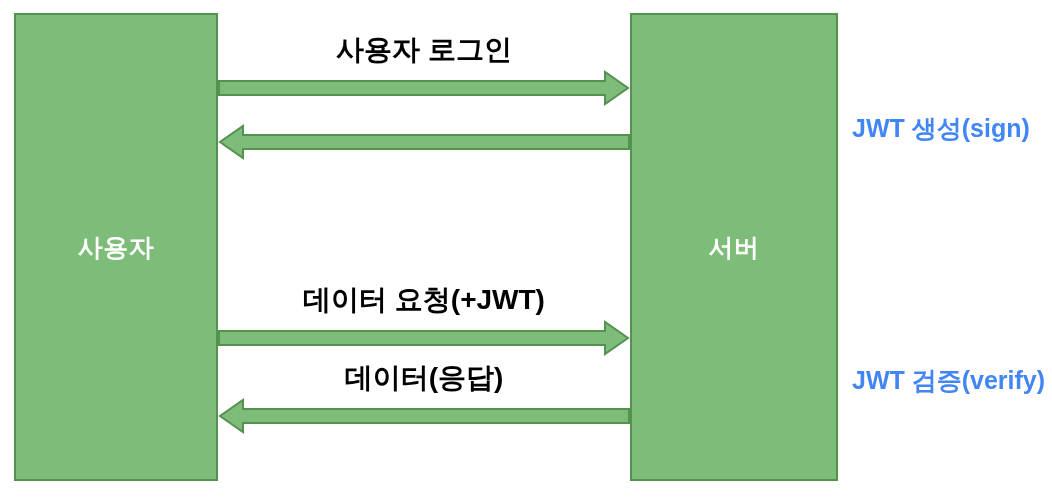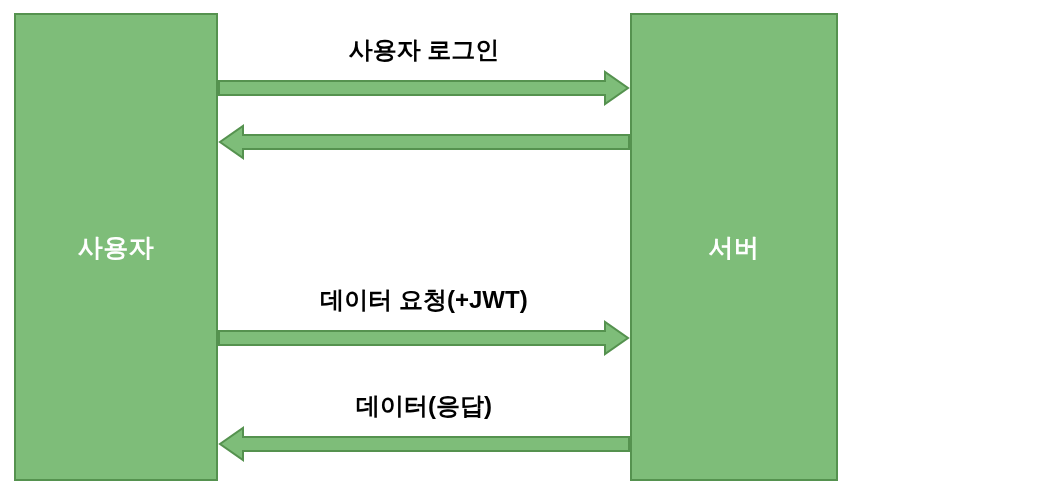--- a/index.html
+++ b/index.html
@@ -44,32 +44,32 @@
   }
   .msg{
     position:absolute;
     left:218px;
     width:412px;
     display:flex;
     flex-direction:column;
     align-items:center;
   }
   .msg-label{
-    font-size:24px;
+    font-size:28px;
     font-weight:700;
     color:var(--message-text);
     line-height:32px;
     margin-bottom:4px;
     white-space:nowrap;
     text-align:center;
   }
   .msg-1{ top:34px;  }
   .msg-2{ top:124px; }
   .msg-3{ top:284px;justify-content:flex-end; }
-  .msg-4{ top:390px; }
+  .msg-4{ top:362px; }
   .arrow-svg{ display:block; width:412px; height:36px; }
   .arrow-shape{
     fill:var(--arrow-fill);
     stroke:var(--arrow-border);
     stroke-width:2;
     stroke-linejoin:miter;
   }
   .annotation{
     position:absolute;
     left:852px;
@@ -113,14 +113,16 @@
     </svg>
   </div>
 
   <div class="msg msg-4">
     <div class="msg-label">데이터(응답)</div>
     <svg class="arrow-svg" viewBox="0 0 412 36" aria-hidden="true">
       <polygon class="arrow-shape" points="411,11 25,11 25,2 2,18 25,34 25,25 411,25"></polygon>
     </svg>
   </div>
 
+  <div class="annotation annotation-sign">JWT 생성(sign)</div>
+  <div class="annotation annotation-verify">JWT 검증(verify)</div>
 
 </div>
 
 </body></html>

